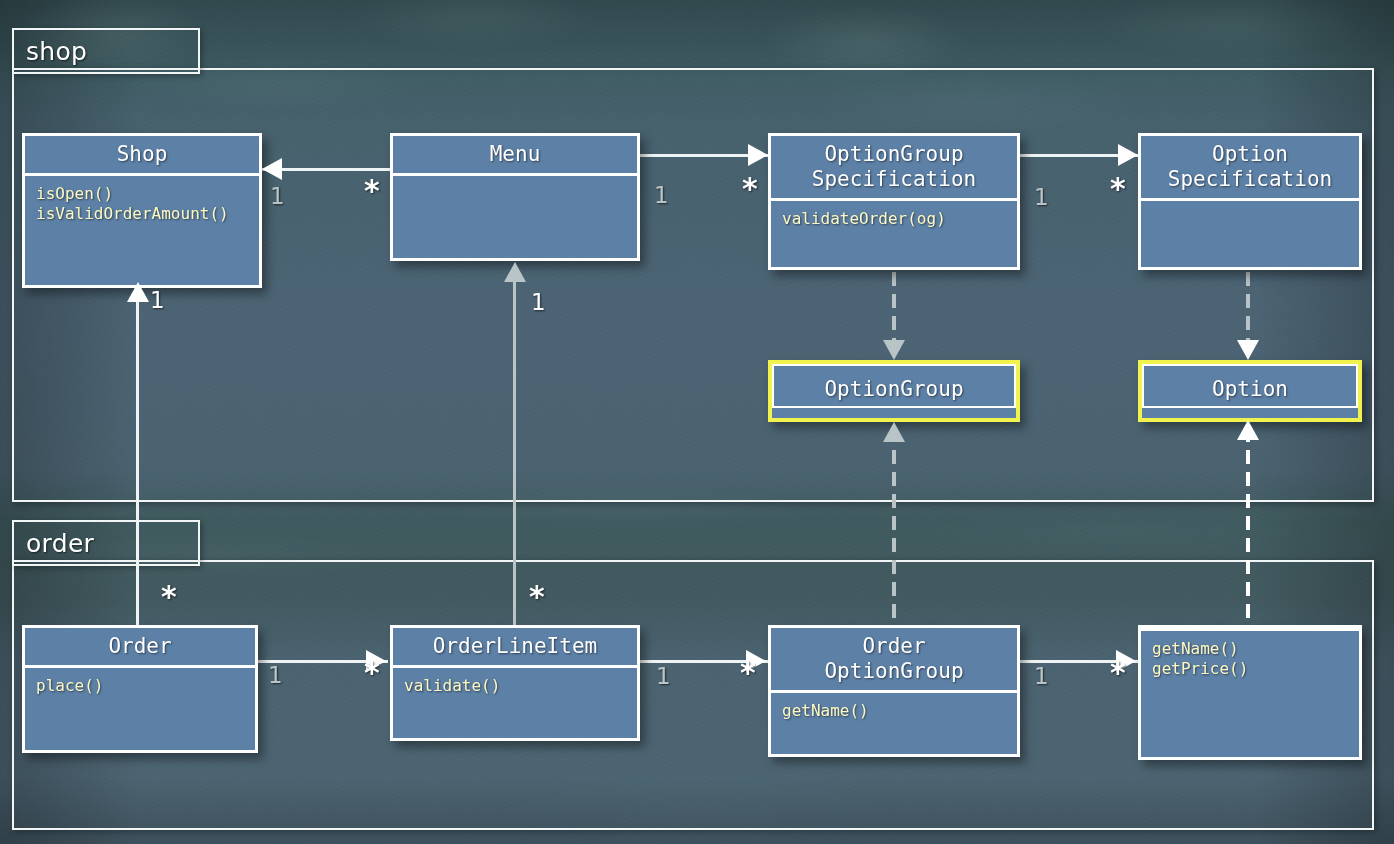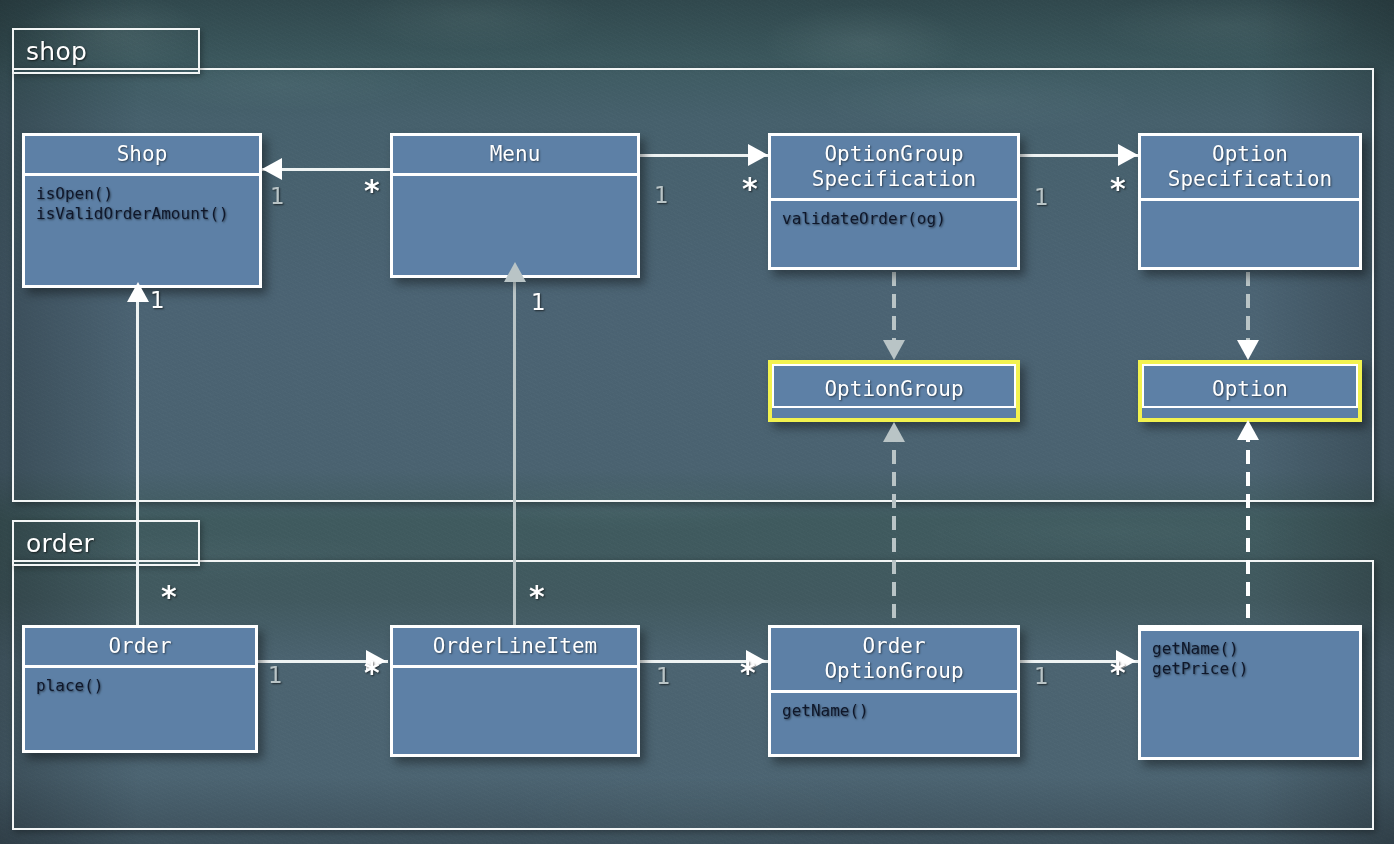--- a/index.html
+++ b/index.html
@@ -94,21 +94,21 @@
     text-align: center;
     font-family: "DejaVu Sans Mono", monospace;
     font-size: 21px;
     line-height: 25px;
     padding: 6px 4px;
     text-shadow: 1px 1px 2px rgba(0,0,0,.5);
     white-space: pre-line;
   }
   .cls-sep { height: 3px; background: #ffffff; }
   .cls-ops {
-    color: #0f172a;
+    color: #fef9c3;
     font-family: "DejaVu Sans Mono", monospace;
     font-size: 16px;
     line-height: 20px;
     padding: 8px 8px 8px 11px;
     white-space: pre-line;
     text-shadow: 1px 1px 2px rgba(0,0,0,.5);
   }
   .h-line { position: absolute; height: 3px; background: #eef3f3; z-index: 4; }
   .v-line { position: absolute; width: 3px; background: #eef3f3; z-index: 4; }
   .v-line.dim { background: #b9c4c6; }
@@ -195,21 +195,21 @@
   <div class="h-line" style="left:1020px; top:660px; width:120px;"></div>
   <div class="arrow right" style="left:1116px; top:650px;"></div>
 
   <div class="cls" style="left:22px; top:133px; width:240px; height:155px;">
     <div class="cls-name">Shop</div>
     <div class="cls-sep"></div>
     <div class="cls-ops">isOpen()
 isValidOrderAmount()</div>
   </div>
 
-  <div class="cls" style="left:390px; top:133px; width:250px; height:145px;">
+  <div class="cls" style="left:390px; top:133px; width:250px; height:128px;">
     <div class="cls-name">Menu</div>
     <div class="cls-sep"></div>
   </div>
 
   <div class="cls" style="left:768px; top:133px; width:252px; height:137px;">
     <div class="cls-name">OptionGroup
 Specification</div>
     <div class="cls-sep"></div>
     <div class="cls-ops">validateOrder(og)</div>
   </div>
@@ -227,23 +227,24 @@
   <div class="cls highlight" style="left:1138px; top:360px; width:224px; height:62px;">
     <div class="cls-name" style="padding-top:13px;">Option</div>
   </div>
 
   <div class="cls" style="left:22px; top:625px; width:236px; height:128px;">
     <div class="cls-name">Order</div>
     <div class="cls-sep"></div>
     <div class="cls-ops">place()</div>
   </div>
 
-  <div class="cls" style="left:390px; top:625px; width:250px; height:132px;">
+  <div class="cls" style="left:390px; top:625px; width:250px; height:116px;">
     <div class="cls-name">OrderLineItem</div>
     <div class="cls-sep"></div>
+    <div class="cls-ops">validate()</div>
   </div>
 
   <div class="cls" style="left:768px; top:625px; width:252px; height:132px;">
     <div class="cls-name">Order
 OptionGroup</div>
     <div class="cls-sep"></div>
     <div class="cls-ops">getName()</div>
   </div>
 
   <div class="cls" style="left:1138px; top:625px; width:224px; height:135px;">

